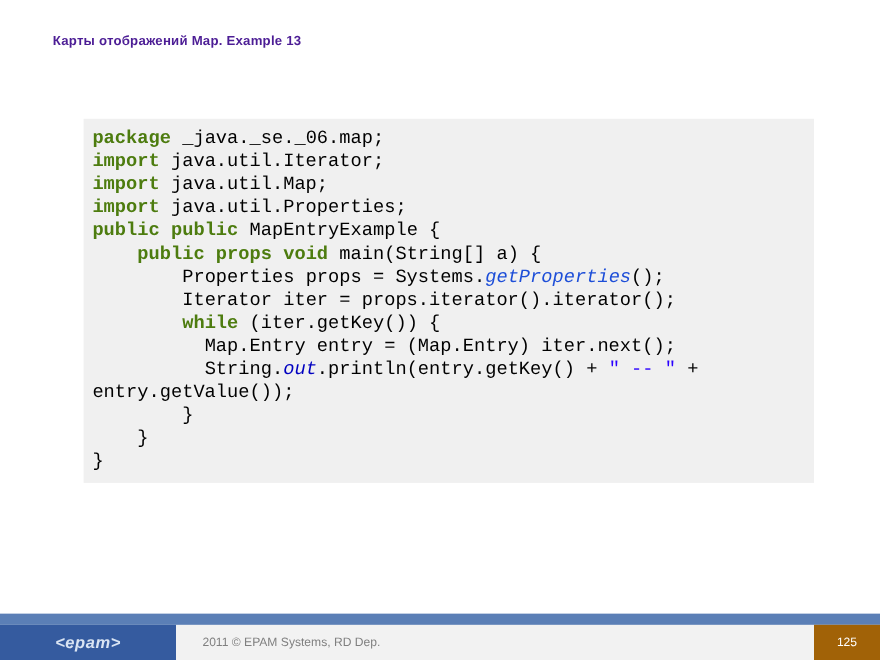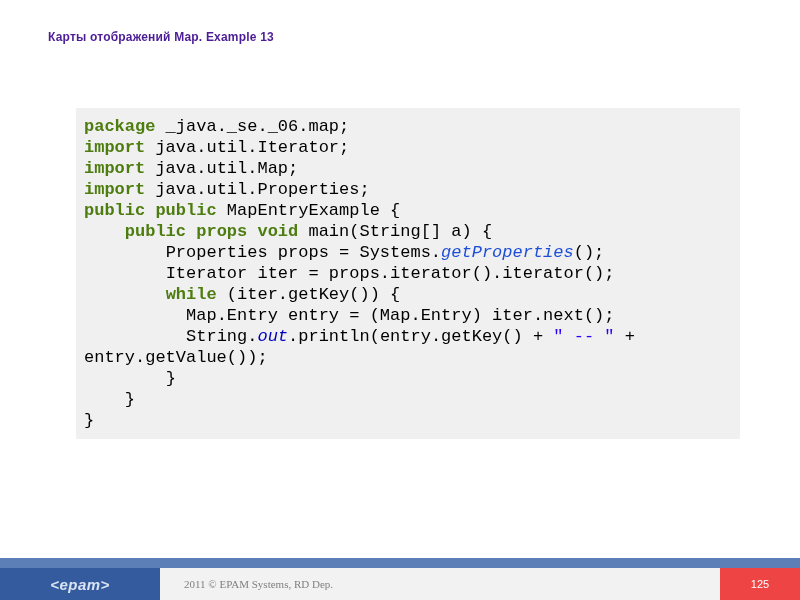--- a/index.html
+++ b/index.html
@@ -82,25 +82,24 @@
     font-size: 15px;
     letter-spacing: 0.5px;
   }
   .copyright {
     flex: 1;
     display: flex;
     align-items: center;
     padding-left: 24px;
     color: #808080;
     font-size: 11px;
-    font-family: Liberation Serif, serif;
   }
   .page-num {
-    width: 80px;
-    background: #ef4444;
+    width: 60px;
+    background: #a16207;
     color: #ffffff;
     font-size: 11px;
     display: flex;
     align-items: center;
     justify-content: center;
   }
 </style>
 </head>
 <body>
 

